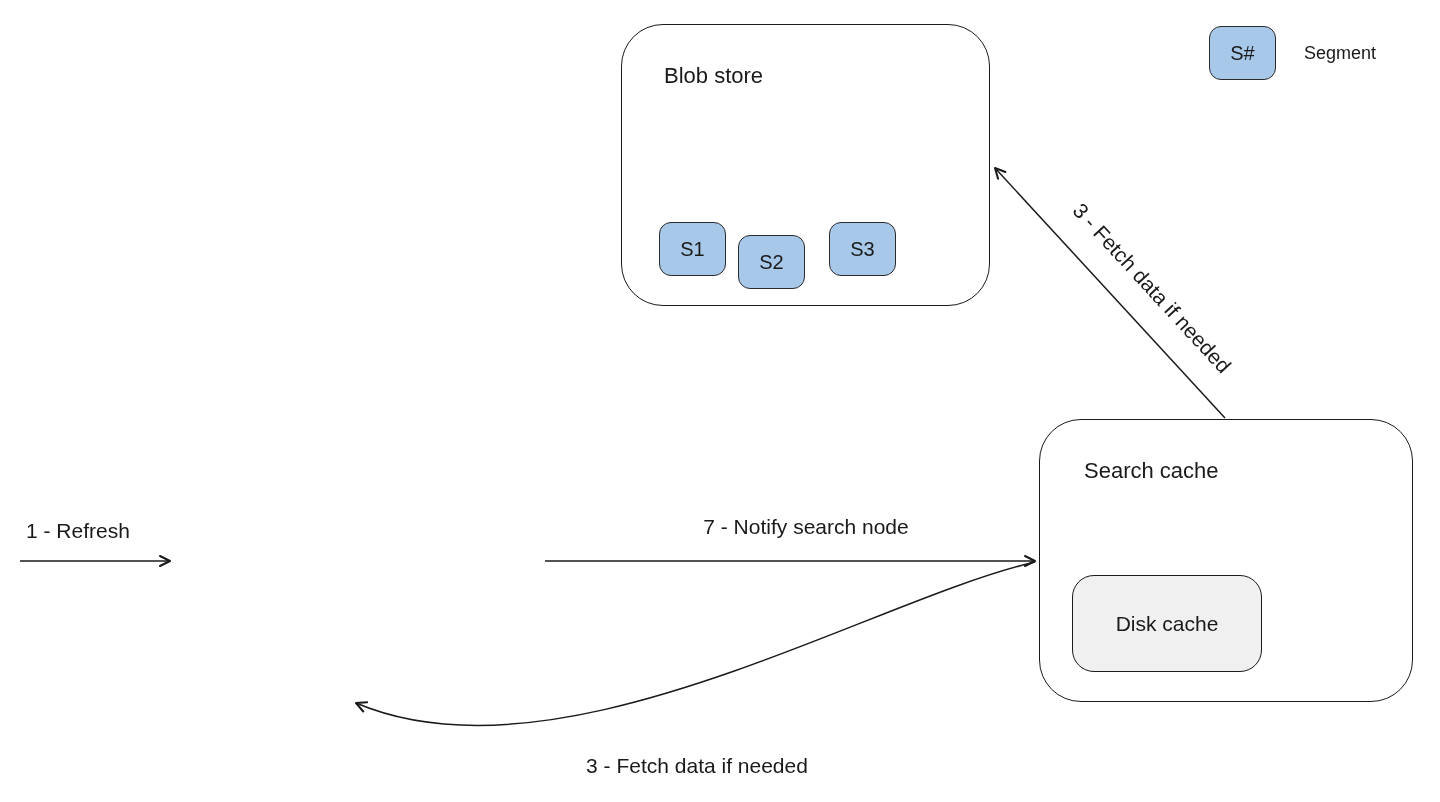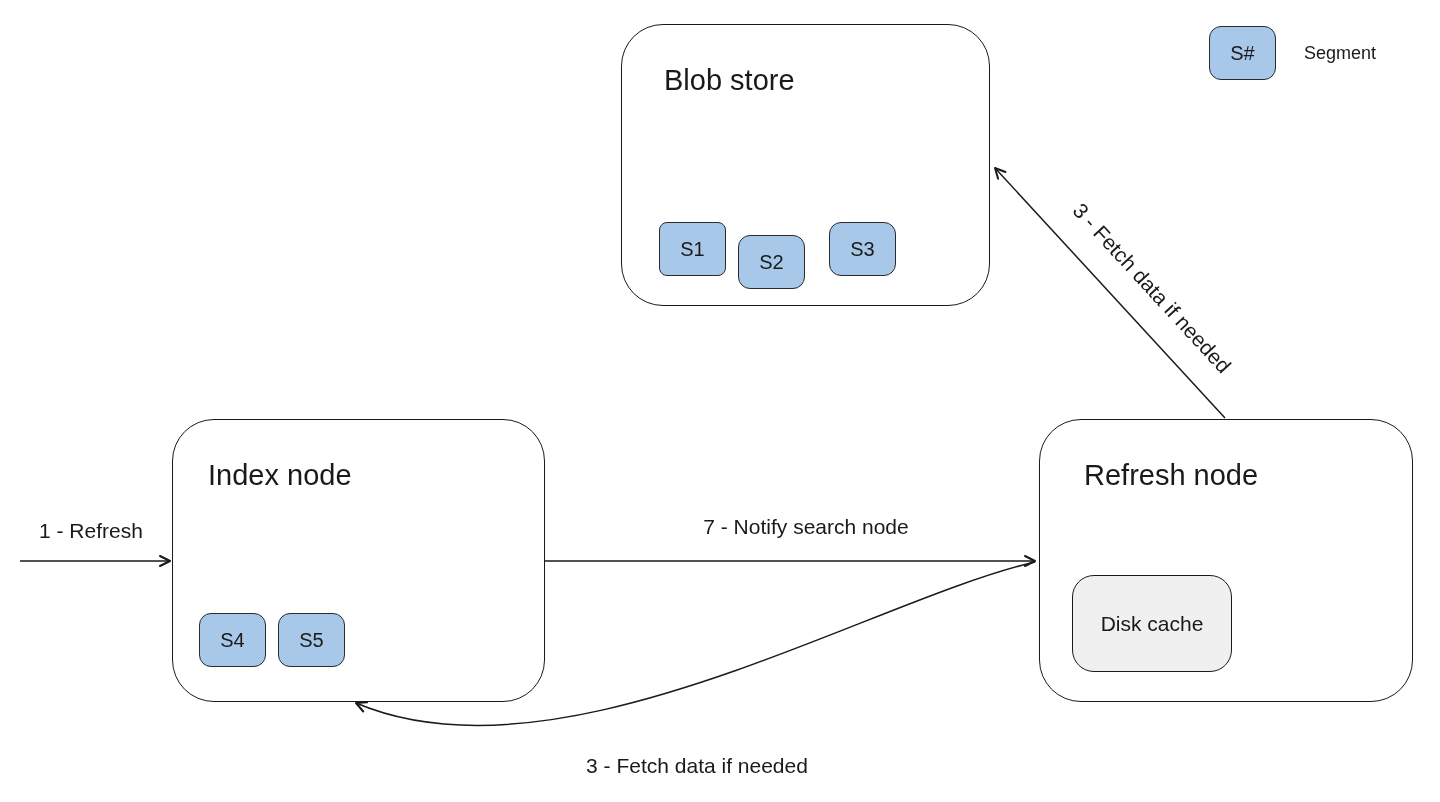--- a/index.html
+++ b/index.html
@@ -40,42 +40,42 @@
     position: absolute;
     background: #ffffff;
     border: 1.5px solid var(--stroke, #1a1a1a);
     border-radius: 42px;
     box-sizing: border-box;
   }
   .node-title {
     position: absolute;
     left: 42px;
     top: 38px;
-    font-size: 29px;
+    font-size: 22px;
     line-height: 1.2;
     white-space: nowrap;
   }
   .chip {
     position: absolute;
     width: 67px;
     height: 54px;
     background: var(--segment-fill, #a8c8ea);
     border: 1.7px solid #2b2b2b;
     border-radius: 12px;
     box-sizing: border-box;
     display: flex;
     align-items: center;
     justify-content: center;
     font-size: 20px;
   }
   .cache-box {
     position: absolute;
     left: 32px;
     top: 155px;
-    width: 160px;
+    width: 190px;
     height: 97px;
     background: var(--cache-fill, #f0f0f0);
     border: 1.5px solid var(--stroke, #1a1a1a);
     border-radius: 22px;
     box-sizing: border-box;
     display: flex;
     align-items: center;
     justify-content: center;
     font-size: 21px;
   }
@@ -119,44 +119,39 @@
       </marker>
     </defs>
     <path class="edge" d="M 20 561 L 170 561" marker-end="url(#arrowhead)"></path>
     <path class="edge" d="M 545 561 L 1035 561" marker-end="url(#arrowhead)"></path>
     <path class="edge" d="M 1225 418 L 995 168" marker-end="url(#arrowhead)"></path>
     <path class="edge" d="M 1035 562 C 870 600 560 790 356 703" marker-end="url(#arrowhead)"></path>
   </svg>
 
   <div class="node" style="left:621px; top:24px; width:369px; height:282px;">
     <div class="node-title">Blob store</div>
-    <div class="chip" style="left:37px; top:197px;border-radius:8px;">S1</div>
+    <div class="chip" style="left:37px; top:197px;">S1</div>
     <div class="chip" style="left:116px; top:210px;">S2</div>
     <div class="chip" style="left:207px; top:197px;">S3</div>
   </div>
 
-  <div class="node" style="left:172px; top:419px; width:373px; height:283px;">
-    <div class="node-title" style="left:35px;">Index node</div>
-    <div class="chip" style="left:26px; top:193px;">S4</div>
-    <div class="chip" style="left:105px; top:193px;">S5</div>
-  </div>
 
   <div class="node" style="left:1039px; top:419px; width:374px; height:283px;">
-    <div class="node-title" style="left:44px;">Refresh node</div>
+    <div class="node-title" style="left:44px;">Search cache</div>
     <div class="cache-box">
       <span>Disk cache</span>
     </div>
   </div>
 
   <div class="legend">
     <div class="chip">S#</div>
     <div class="legend-label">Segment</div>
   </div>
 
-  <div class="edge-label" style="left:39px; top:518px;text-align:center;">1 - Refresh</div>
+  <div class="edge-label" style="left:26px; top:518px;text-align:center;">1 - Refresh</div>
 
   <div class="edge-label centered" style="left:806px; top:514px;">7 - Notify search node</div>
 
   <div class="edge-label rotated" style="left:1152px; top:288px;">3 - Fetch data if needed</div>
 
   <div class="edge-label centered" style="left:697px; top:753px;">3 - Fetch data if needed</div>
 
 </div>
 
 </body></html>

